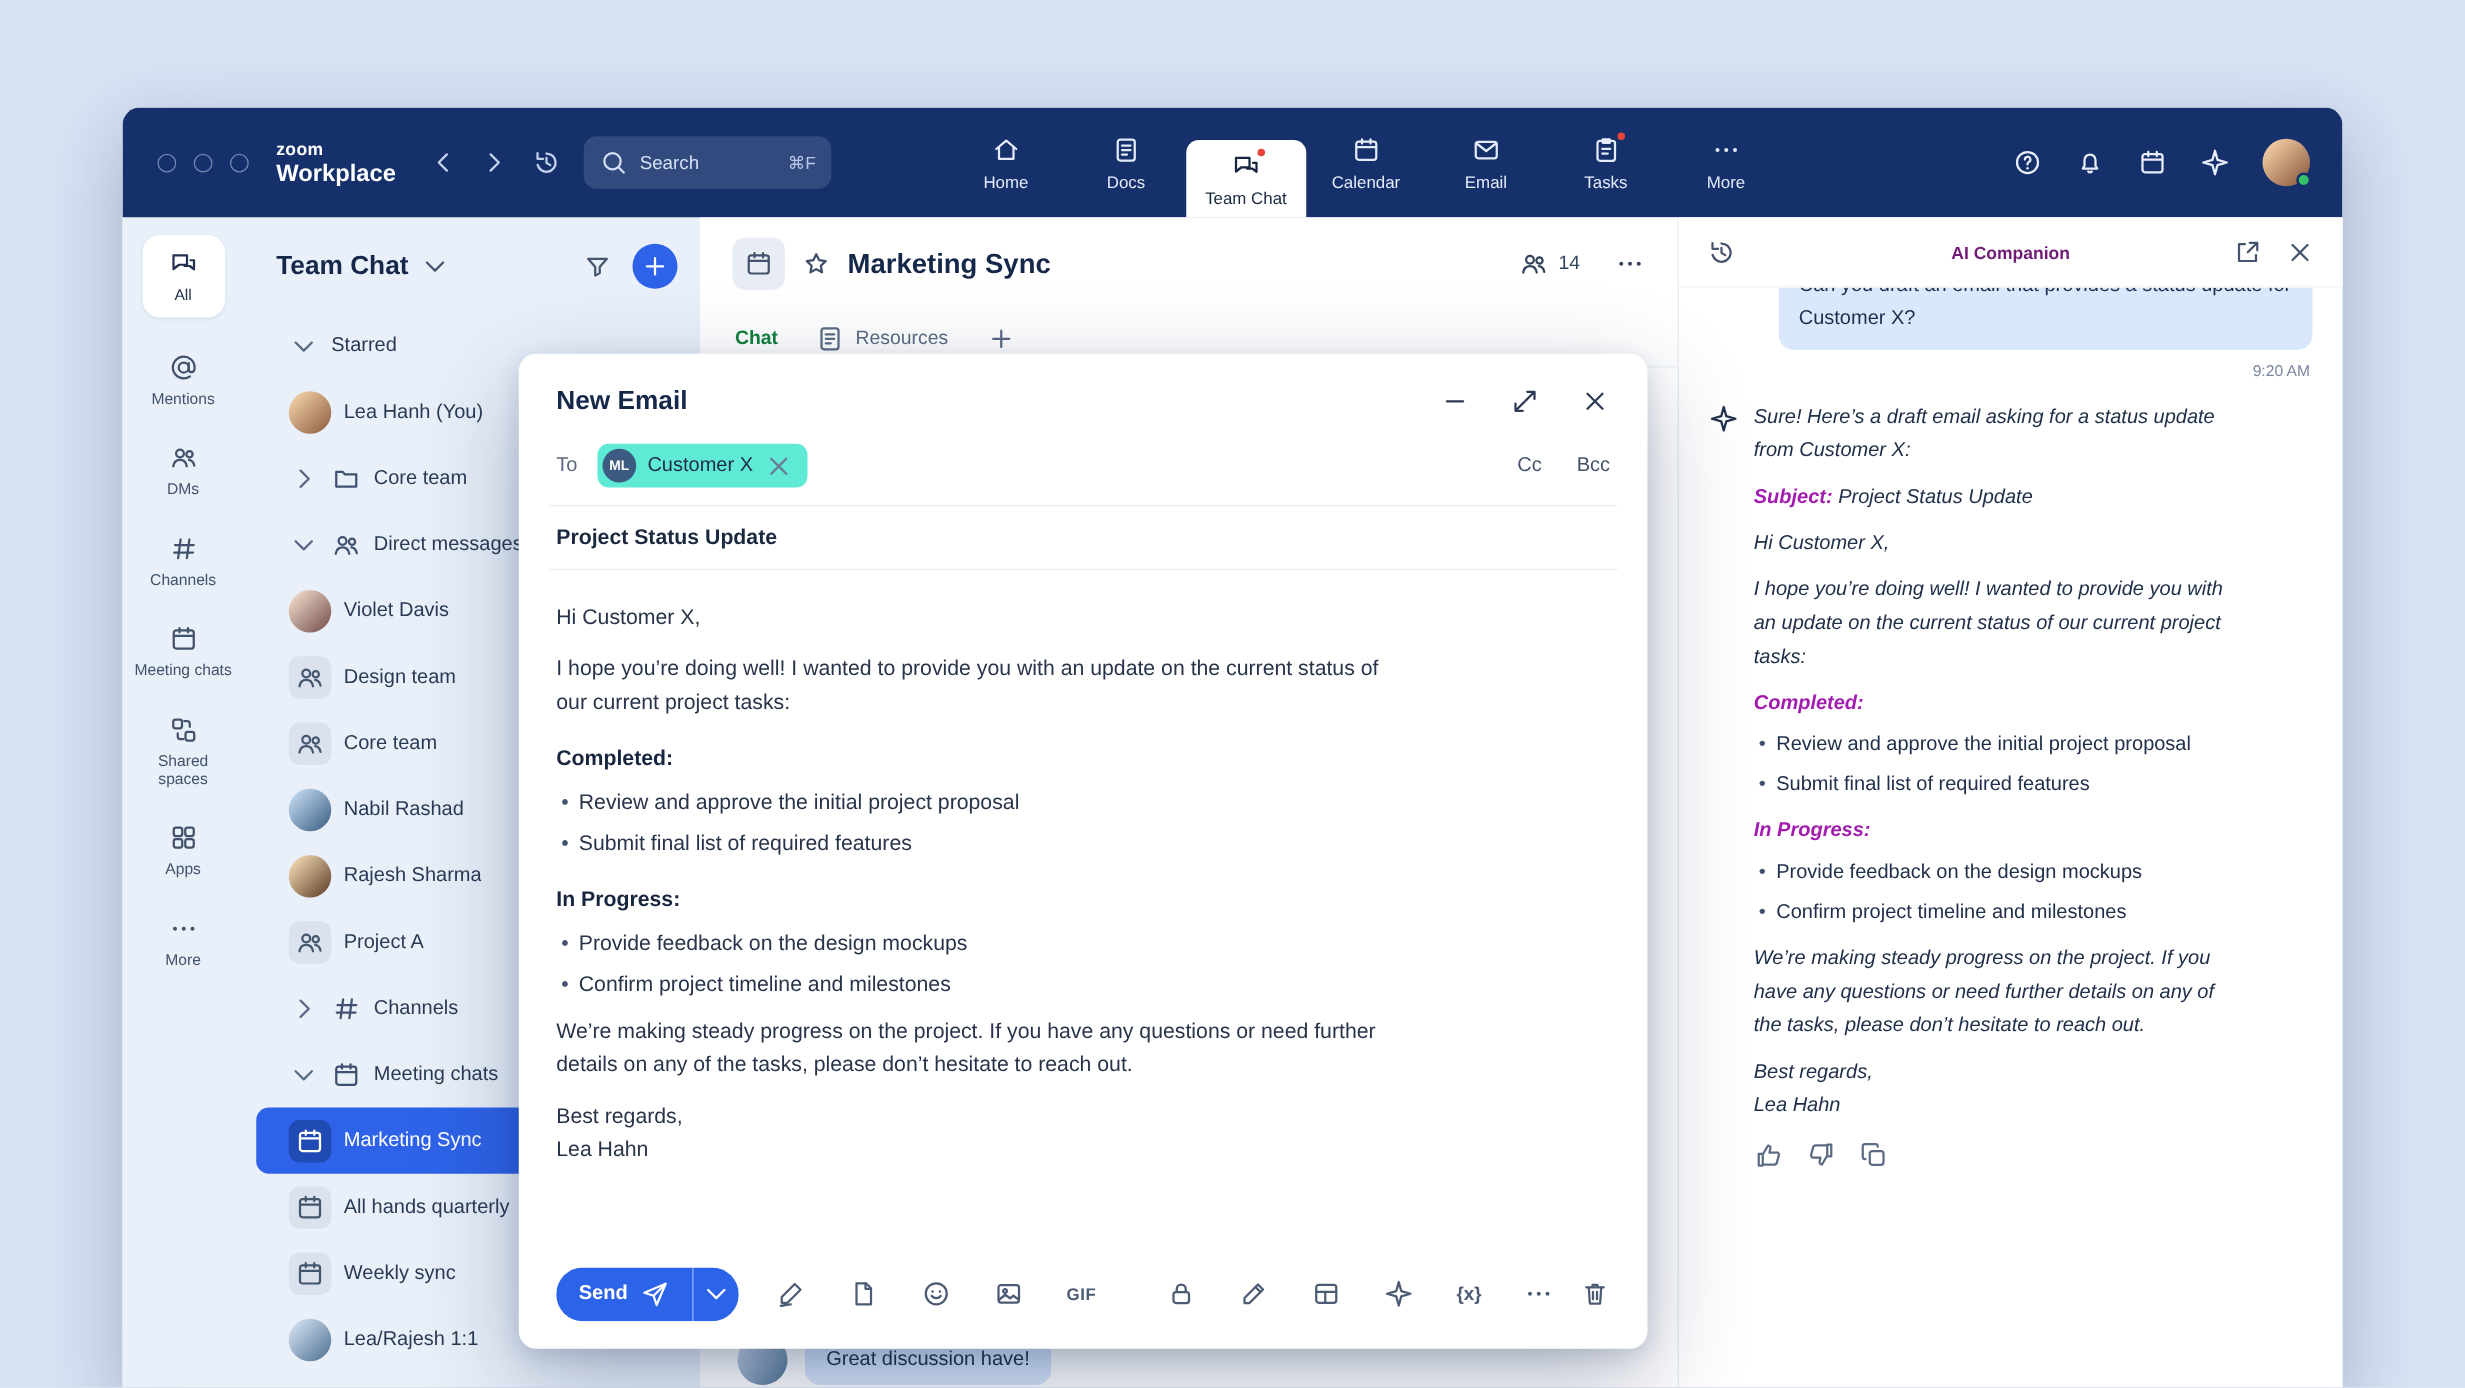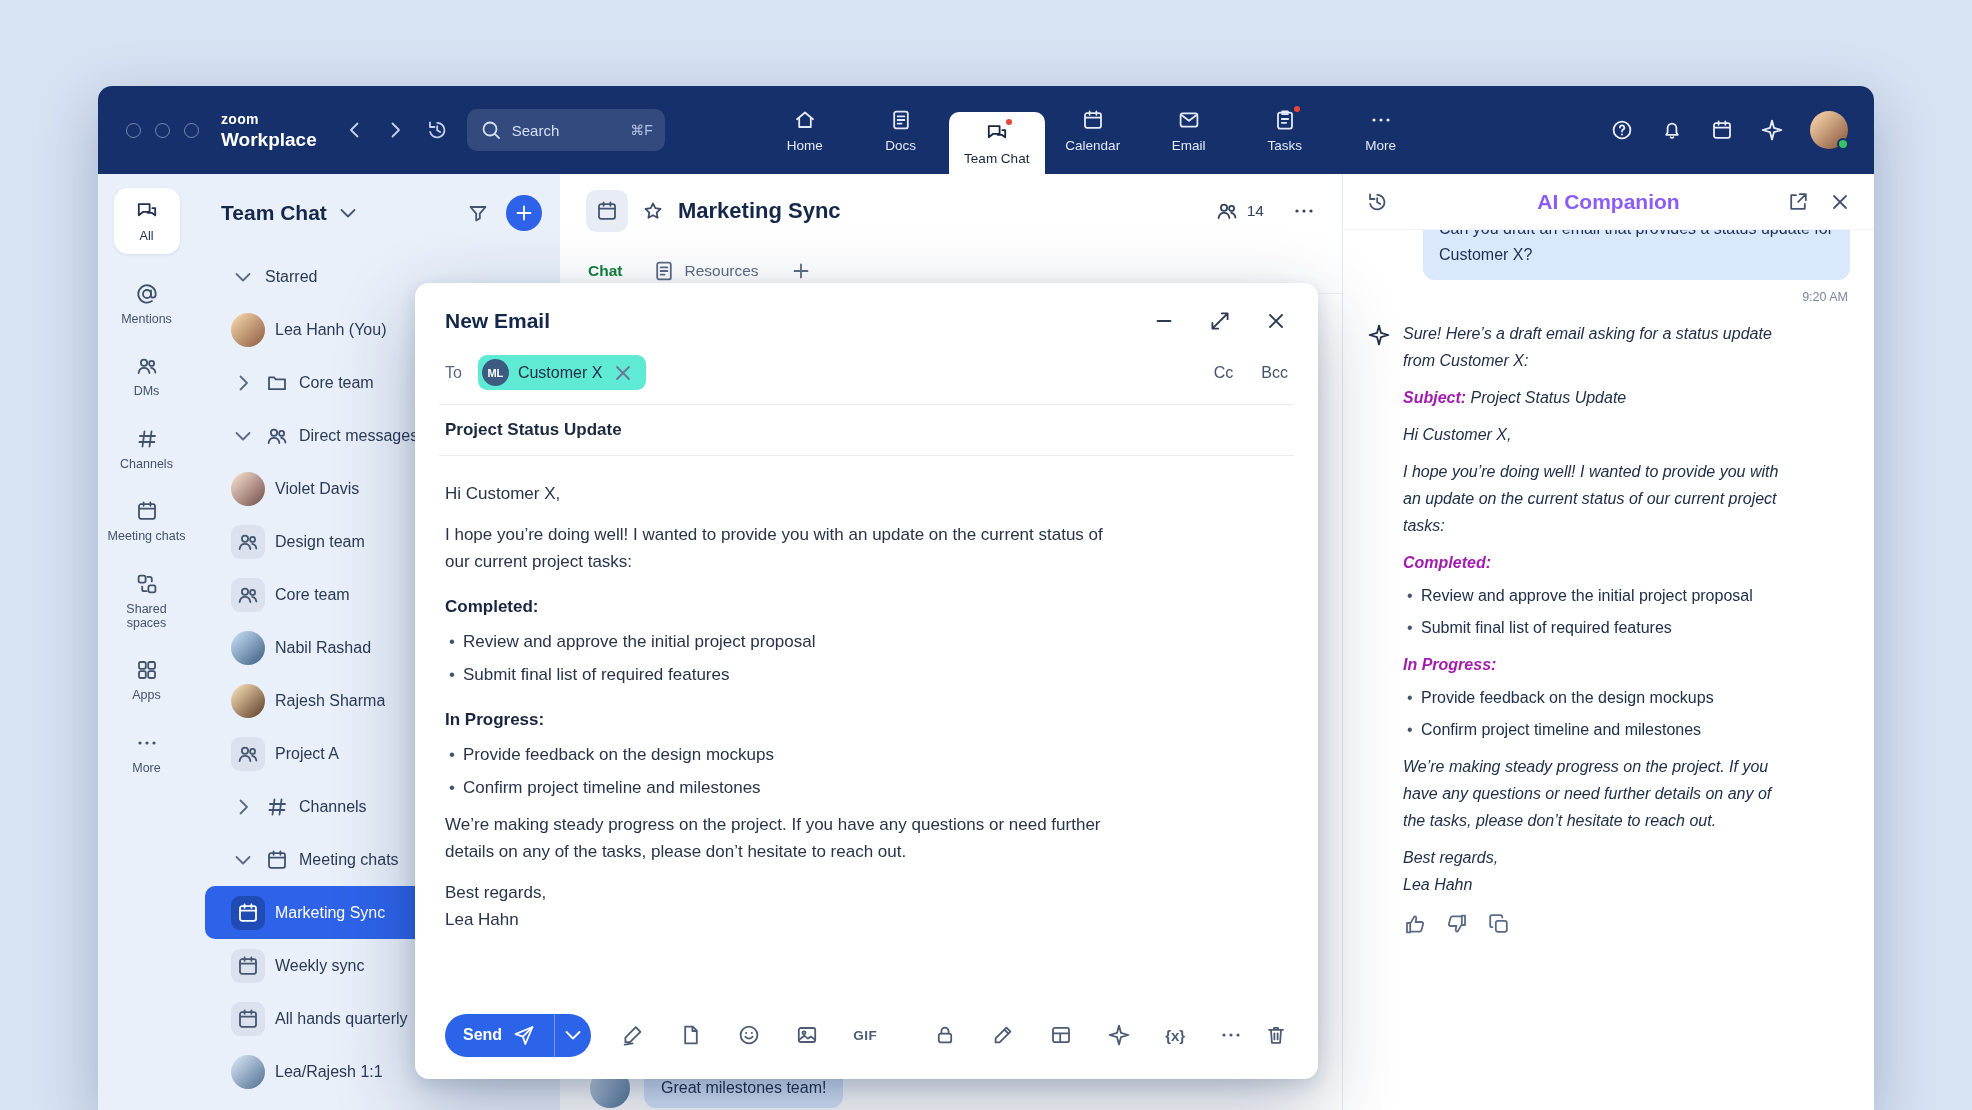--- a/index.html
+++ b/index.html
@@ -102,22 +102,22 @@
   .tab.active { color:#15803d; font-weight:700; }
   .chat-area { flex:1; position:relative; }
   .bottom-msg { position:absolute; left:30px; bottom:2px; display:flex; align-items:flex-end; gap:14px; }
   .bubble { background:#d7e6fb; border-radius:12px; padding:11px 17px; font-size:16px; color:#21304c; }
 
   
   .ai { flex:0 0 532px; background:#fff; border-left:1px solid #e4e9f1; display:flex;
     flex-direction:column; min-height:0; }
   .ai-header { flex:0 0 56px; display:flex; align-items:center; padding:0 22px; position:relative;
     background:#fff; z-index:2; color:#44546e; border-bottom:1px solid #f0f3f8; }
-  .ai-title { position:absolute; left:0; right:0; text-align:center; font-size:21px; font-weight:700;
-    color:#8b5cf6; pointer-events:none; }
+  .ai-title { position:absolute; left:0; right:0; text-align:center; font-size:14px; font-weight:700;
+    color:#701a75; pointer-events:none; }
   .ai-hicons { margin-left:auto; display:flex; gap:18px; }
   .ai-body { flex:1; overflow:hidden; padding:0 24px; }
   .user-bubble { margin-left:56px; margin-top:-26px; background:#d9e8fc; border-radius:12px;
     padding:12px 16px; font-size:16px; line-height:26px; color:#1d2e4e; }
   .timestamp { text-align:right; color:#7a87a0; font-size:12.5px; margin:10px 2px 16px; }
   .ai-msg { display:flex; gap:12px; align-items:flex-start; }
   .ai-text { font-size:16px; color:#20304a; line-height:27px; max-width:388px; }
   .ai-text p { margin:0 0 10px;font-style:italic; }
   .bold { font-weight:700; color:#a21caf; }
   ul.bullets { list-style:none; margin:0 0 10px; }
@@ -622,29 +622,29 @@
                 </svg>
               </span>
             <span class="lbl">Marketing Sync</span>
           </div>
           <div class="row">
             <span class="ic-sq">
                 <svg class="ic ic18">
                   <use href="#i-cal"></use>
                 </svg>
               </span>
-            <span class="lbl">Weekly sync</span>
+            <span class="lbl">All hands quarterly</span>
           </div>
           <div class="row">
             <span class="ic-sq">
                 <svg class="ic ic18">
                   <use href="#i-cal"></use>
                 </svg>
               </span>
-            <span class="lbl">All hands quarterly</span>
+            <span class="lbl">Weekly sync</span>
           </div>
           <div class="row">
             <span class="avatar av-lr"></span>
             <span class="lbl">Lea/Rajesh 1:1</span>
           </div>
         </div>
       </aside>
 
       <main class="content">
         <div class="content-header">
@@ -687,21 +687,21 @@
           <span class="tab">
               <svg class="ic ic16">
                 <use href="#i-plus"></use>
               </svg>
             </span>
         </div>
 
         <div class="chat-area">
           <div class="bottom-msg">
             <span class="avatar av-lr" style="width:40px;height:40px"></span>
-            <span class="bubble">Great milestones team!</span>
+            <span class="bubble">Great discussion have!</span>
           </div>
         </div>
       </main>
 
       <aside class="ai">
         <div class="ai-header">
           <button class="tb-btn" style="color:#44546e">
               <svg class="ic ic20">
                 <use href="#i-history"></use>
               </svg>

